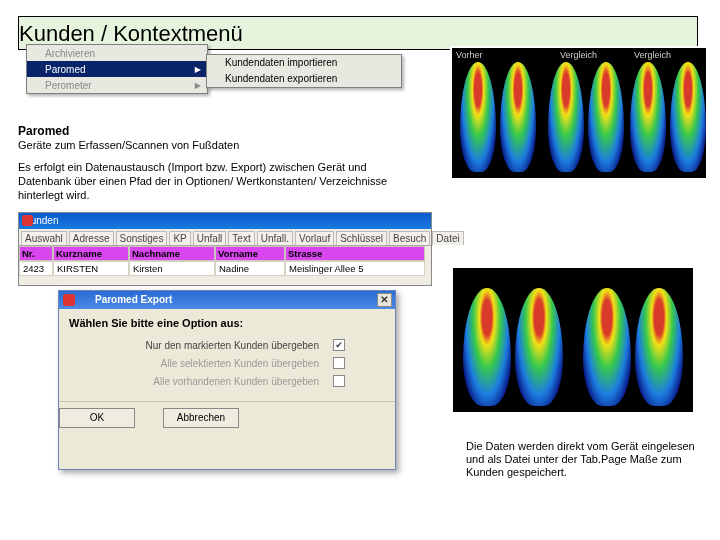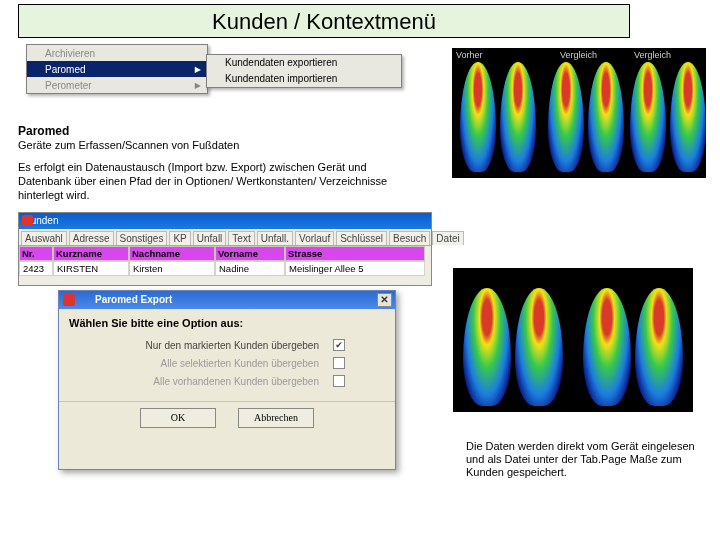--- a/index.html
+++ b/index.html
@@ -8,26 +8,26 @@
     height: 540px;
     background: #fff;
     font-family: Arial, sans-serif;
     font-size: 11px;
     position: relative;
     overflow: hidden;
   }
   .slide { position: relative; width: 100%; height: 100%; }
   .title-box {
     position: absolute;
-    left: 18px; top: 4px;
-    width: 612px; height: 34px;
+    left: 18px; top: 16px;
+    width: 680px; height: 34px;
     border: 1px solid #000;
     background: #e6f4dd;
     line-height: 34px;
-    text-align: center;
+    text-align: left;
     font-size: 22px;
   }
   
   .ctxmenu {
     position: absolute;
     left: 26px; top: 44px;
     width: 182px;
     border: 1px solid #808080;
     background: #e8e8e0;
     box-shadow: 2px 2px 3px rgba(0,0,0,.3);
@@ -162,21 +162,21 @@
   .dlg .close {
     position:absolute; right:3px; top:2px;
     width:15px;height:14px;background:#e7e5d9;border:1px solid #888;
     text-align:center;line-height:12px;font-size:10px;color:#333;
   }
   .dlg .body { padding: 8px 10px; }
   .dlg .hdr { font-weight:bold; font-size:11px; margin-bottom:10px; }
   .dlg .row { display:flex; justify-content:flex-end; align-items:center; gap:14px; margin:6px 40px 6px 0; font-size:10px; color:#444; }
   .dlg .row .cb { width:12px;height:12px;border:1px solid #888;background:#fff;display:inline-flex;align-items:center;justify-content:center;font-size:9px; }
   .dlg .row.dim { color:#9a9a9a; }
-  .dlg .btns { display:flex; justify-content:center; gap:22px; padding:6px 0 2px; border-top:1px solid #c6c3b5;font-family:Liberation Serif, serif; }
+  .dlg .btns { display:flex; justify-content:flex-start; gap:28px; padding:6px 0 2px; border-top:1px solid #c6c3b5; }
   .dlg .btn { width:76px;height:20px;border:1px solid #888;background:#efece0;text-align:center;line-height:18px;font-size:10px; }
 </style>
 </head>
 <body>
 
 <div class="slide">
   <div class="title-box">Kunden / Kontextmenü</div>
 
   <div class="ctxmenu">
     <div class="mi dim">
@@ -185,22 +185,22 @@
     <div class="mi sel">
       <span>Paromed</span>
         <span class="arrow">▶</span>
     </div>
     <div class="mi dim">
       <span>Perometer</span>
         <span class="arrow">▶</span>
     </div>
   </div>
   <div class="submenu">
+    <div class="mi">Kundendaten importieren</div>
     <div class="mi">Kundendaten exportieren</div>
-    <div class="mi">Kundendaten importieren</div>
   </div>
 
   <div class="scanbox top">
     <span class="label" style="left:4px">Vorher</span>
     <span class="label" style="left:108px">Vergleich</span>
     <span class="label" style="left:182px">Vergleich</span>
     <div class="foot" style="left:8px"></div>
     <div class="foot" style="left:48px;transform:scaleX(-1)"></div>
     <div class="foot" style="left:96px"></div>
     <div class="foot" style="left:136px;transform:scaleX(-1)"></div>

